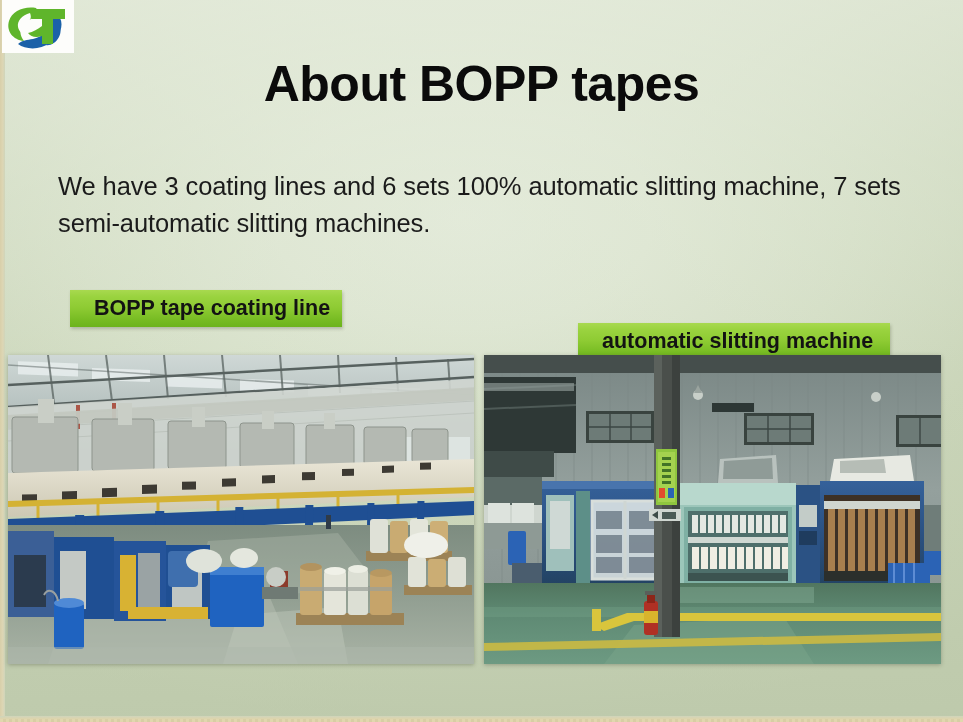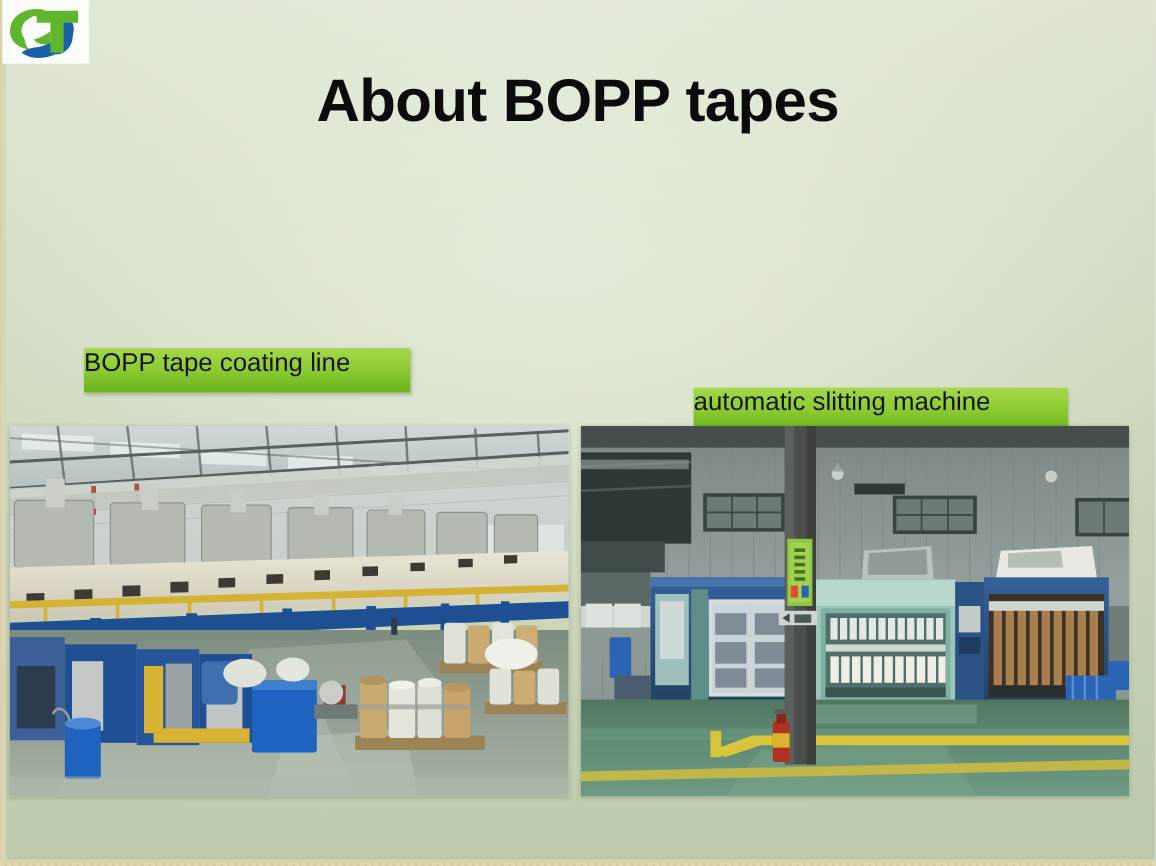--- a/index.html
+++ b/index.html
@@ -97,33 +97,34 @@
     color: #1b1b1b;
     line-height: 1.45;
     letter-spacing: -0.1px;
   }
 
   
   .caption {
     position: absolute;
     height: 37px;
     display: flex;
-    align-items: flex-start;
-    padding: 0 0;
+    align-items: center;
+    padding: 0 24px;
     box-sizing: border-box;
     font-size: 21.5px;
     color: #131313;
     background: linear-gradient(180deg,
         #a8d94f 0%,
         #9ad33f 18%,
         #8ecb33 48%,
         #76bb22 82%,
         #6cb31c 100%);
     box-shadow: 1px 2px 3px rgba(80,90,60,0.30);
     white-space: nowrap;
+    font-weight: bold;
   }
   .caption-left  { left: 70px;  top: 290px; width: 272px; }
   .caption-right { left: 578px; top: 290px; width: 312px; margin-top: 33px; }
 
   
   .photo {
     position: absolute;
     overflow: hidden;
     box-shadow: 0 1px 4px rgba(60,70,50,.35);
   }
@@ -158,20 +159,21 @@
       <path d="M28 13 C 20 15, 15 21, 16 27 C 17 32, 21 35, 25 35
                C 22 31, 22 26, 26 22 C 28 20, 30 18, 28 13 Z" fill="#fdfdfb"></path>
 
       <path d="M30 9 L 63 9 L 63 19 L 51 19 L 51 44 L 40 44 L 40 19 L 30 19 Z" fill="#5fb52b"></path>
       <path d="M40 26 C 36 29, 31 32, 26 33 C 29 37, 34 38, 40 36 Z" fill="#5fb52b"></path>
     </svg>
   </div>
 
   <div class="title">About BOPP tapes</div>
 
+  <div class="body-text">We have 3 coating lines and 6 sets 100% automatic slitting machine, 7 sets semi-automatic slitting machines.</div>
 
   <div class="caption caption-left">
     <span>BOPP tape coating line</span>
   </div>
   <div class="caption caption-right">
     <span>automatic slitting machine</span>
   </div>
 
   <div class="photo photo-left">
     <svg viewBox="0 0 466 309" preserveAspectRatio="none" xmlns="http://www.w3.org/2000/svg">

